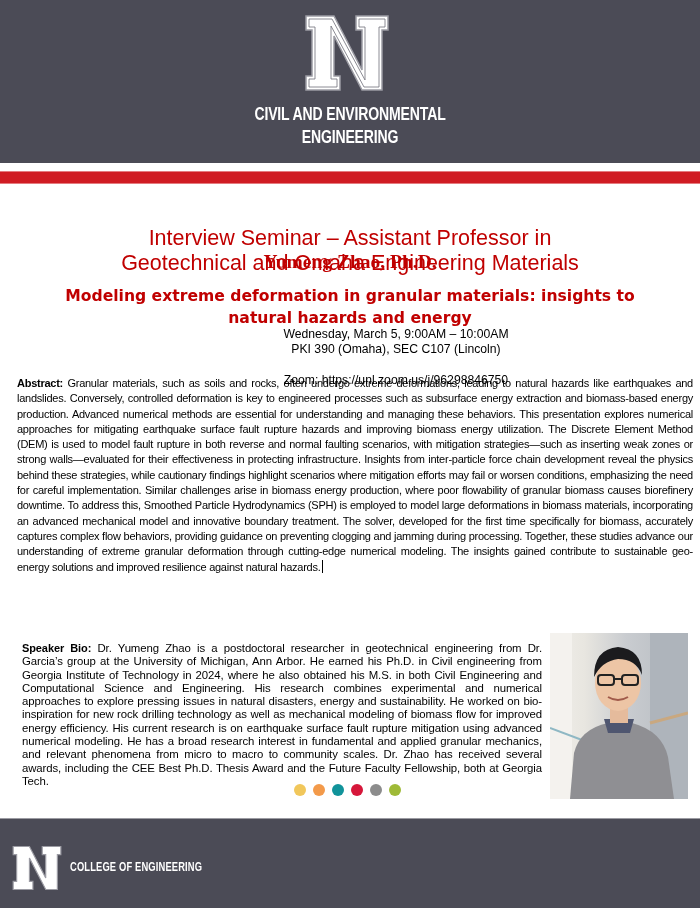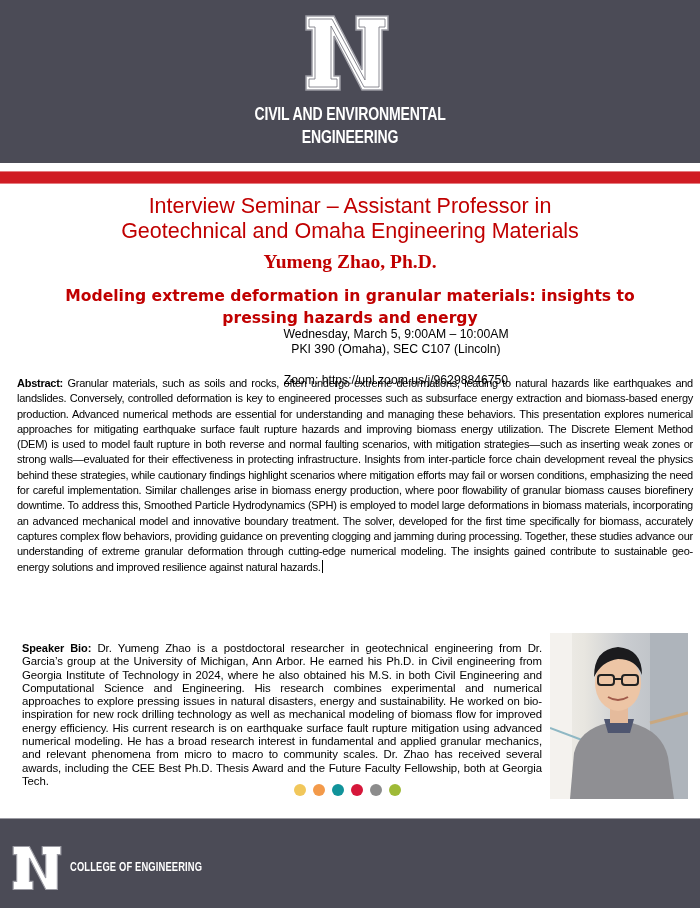--- a/index.html
+++ b/index.html
@@ -4,21 +4,21 @@
   <style>
     html, body { margin: 0; padding: 0; }
     body { width: 700px; height: 908px; background: #ffffff; position: relative; overflow: hidden; font-family: "Liberation Sans", sans-serif; }
     .header { position: absolute; left: 0; top: 0; width: 700px; height: 163px; background: #4b4b56; padding-left: 33px; }
     .n-logo { position: absolute; left: 304px; top: 14px; width: 86px; height: 78px; }
     .dept { position: absolute; left: 0; width: 700px; text-align: center; color: #ffffff; font-family: "Liberation Sans", sans-serif; font-weight: bold; font-size: 18px; letter-spacing: -0.2px; transform: scaleX(0.78); transform-origin: center; }
     .dept.l1 { top: 104px; }
     .dept.l2 { top: 127px; }
     .red-band { position: absolute; left: 0; top: 171px; width: 700px; height: 13px; background: #d01c23; border-top: 1px solid #e57b7f; border-bottom: 1px solid #e57b7f; box-sizing: border-box; }
 
-    .title { position: absolute; left: 0; width: 700px; text-align: center; color: #c00000; font-family: "Liberation Sans", sans-serif; font-size: 21.5px; line-height: 26px; }
+    .title { position: absolute; left: 0; width: 700px; text-align: center; color: #c00000; font-family: "Liberation Sans", sans-serif; font-size: 21.5px; line-height: 26px; margin-top: 32px; }
     .title.t1 { top: 193px; }
     .title.t2 { top: 218px; }
     .speaker-name { position: absolute; left: 0; top: 251px; width: 700px; text-align: center; color: #c00000; font-family: Liberation Serif, serif; font-weight: bold; font-size: 19.5px; }
     .talk-title { position: absolute; left: 0; width: 700px; text-align: center; color: #c00000; font-family: "DejaVu Sans", sans-serif; font-weight: bold; font-size: 15.6px; }
     .talk-title.l1 { top: 287px; }
     .talk-title.l2 { top: 309px; }
     .info { position: absolute; left: 0; width: 700px; text-align: center; color: #000; font-size: 12.2px; line-height: 15px; padding-left: 46px; }
     .info.i1 { top: 327px; }
     .info.i2 { top: 342px; }
     .info.i3 { top: 373px; }
@@ -54,21 +54,21 @@
   </svg>
   <div class="dept l1">CIVIL AND ENVIRONMENTAL</div>
   <div class="dept l2">ENGINEERING</div>
 </div>
 <div class="red-band"></div>
 
 <div class="title t1">Interview Seminar – Assistant Professor in</div>
 <div class="title t2">Geotechnical and Omaha Engineering Materials</div>
 <div class="speaker-name">Yumeng Zhao, Ph.D.</div>
 <div class="talk-title l1">Modeling extreme deformation in granular materials: insights to</div>
-<div class="talk-title l2">pressing hazards and energy</div>
+<div class="talk-title l2">natural hazards and energy</div>
 <div class="info i1">Wednesday, March 5, 9:00AM – 10:00AM</div>
 <div class="info i2">PKI 390 (Omaha), SEC C107 (Lincoln)</div>
 <div class="info i3">Zoom: https://unl.zoom.us/j/96298846750</div>
 
 <div class="abstract"><b>Abstract:</b><span> Granular materials, such as soils and rocks, often undergo extreme deformations, leading to natural hazards like earthquakes and landslides. Conversely, controlled deformation is key to engineered processes such as subsurface energy extraction and biomass-based energy production. Advanced numerical methods are essential for understanding and managing these behaviors. This presentation explores numerical approaches for mitigating earthquake surface fault rupture hazards and improving biomass energy utilization. The Discrete Element Method (DEM) is used to model fault rupture in both reverse and normal faulting scenarios, with mitigation strategies—such as inserting weak zones or strong walls—evaluated for their effectiveness in protecting infrastructure. Insights from inter-particle force chain development reveal the physics behind these strategies, while cautionary findings highlight scenarios where mitigation efforts may fail or worsen conditions, emphasizing the need for careful implementation. Similar challenges arise in biomass energy production, where poor flowability of granular biomass causes biorefinery downtime. To address this, Smoothed Particle Hydrodynamics (SPH) is employed to model large deformations in biomass materials, incorporating an advanced mechanical model and innovative boundary treatment. The solver, developed for the first time specifically for biomass, accurately captures complex flow behaviors, providing guidance on preventing clogging and jamming during processing. Together, these studies advance our understanding of extreme granular deformation through cutting-edge numerical modeling. The insights gained contribute to sustainable geo-energy solutions and improved resilience against natural hazards.</span><span class="cursor"></span></div>
 
 <div class="bio"><b>Speaker Bio:</b><span> Dr. Yumeng Zhao is a postdoctoral researcher in geotechnical engineering from Dr. Garcia’s group at the University of Michigan, Ann Arbor. He earned his Ph.D. in Civil engineering from Georgia Institute of Technology in 2024, where he also obtained his M.S. in both Civil Engineering and Computational Science and Engineering. His research combines experimental and numerical approaches to explore pressing issues in natural disasters, energy and sustainability. He worked on bio-inspiration for new rock drilling technology as well as mechanical modeling of biomass flow for improved energy efficiency. His current research is on earthquake surface fault rupture mitigation using advanced numerical modeling. He has a broad research interest in fundamental and applied granular mechanics, and relevant phenomena from micro to macro to community scales. Dr. Zhao has received several awards, including the CEE Best Ph.D. Thesis Award and the Future Faculty Fellowship, both at Georgia Tech.</span></div>
 
 <div class="photo">
   <svg width="138" height="166" viewBox="0 0 138 166">

